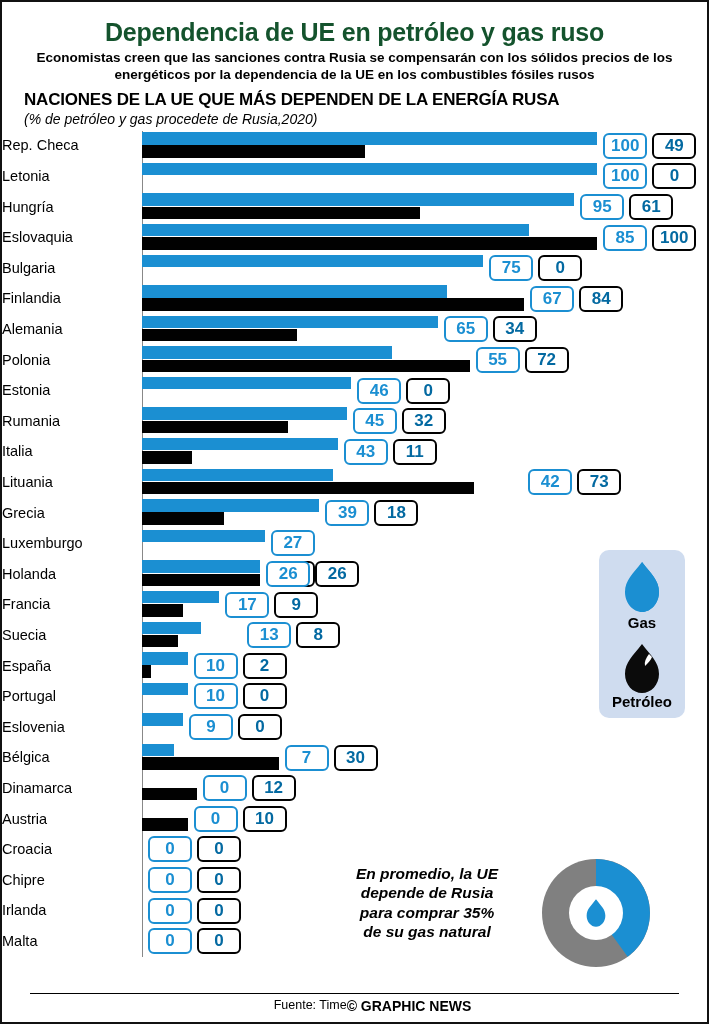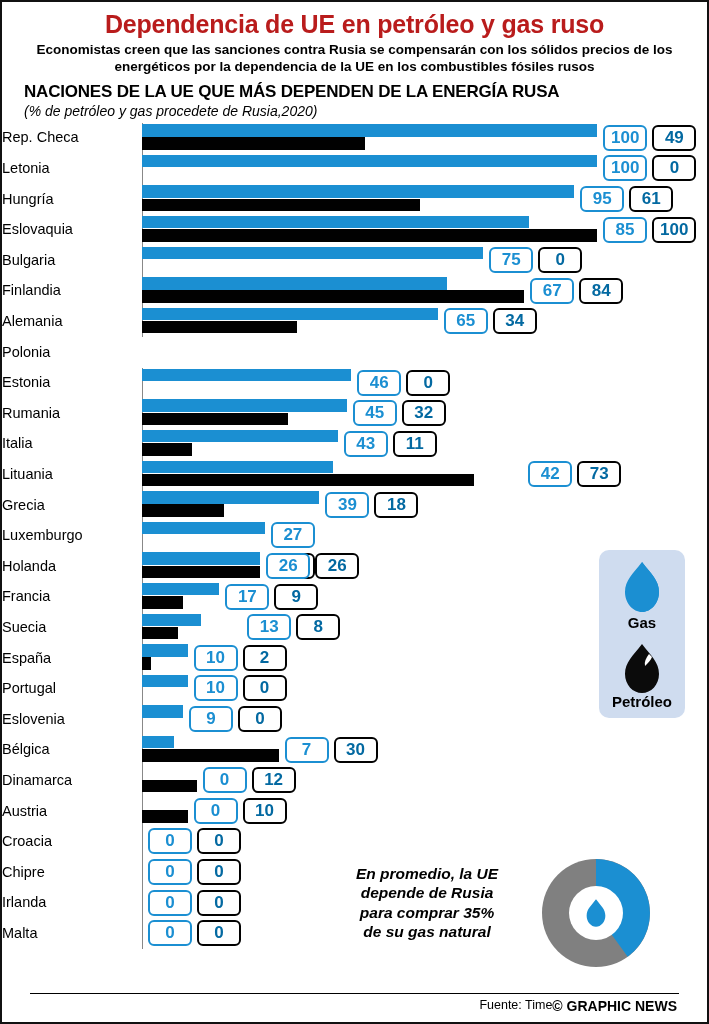--- a/index.html
+++ b/index.html
@@ -11,26 +11,26 @@
     color: #000;
     overflow: hidden;
   }
   .page {
     position: relative;
     width: 709px; height: 1024px;
     border: 2px solid #111;
     background:#fff;
   }
   .title {
-    color: #b91c1c;
+    color: #14532d;
     font-size: 25px;
     font-weight: bold;
     text-align: center;
     letter-spacing: -0.2px;
-    margin: 8px 10px 2px 10px;
+    margin: 16px 10px 2px 10px;
     font-family: "Liberation Sans", sans-serif;
   }
   .subtitle {
     font-size: 13.5px;
     font-weight: bold;
     text-align: center;
     line-height: 1.25;
     margin: 3px 16px 4px 16px;
   }
   .section-head {
@@ -133,21 +133,21 @@
     right: 55px;
     top: 855px;
     width: 112px; height: 112px;
   }
   .footer {
     position: absolute;
     left: 0; right: 0;
     bottom: 8px;
     padding: 0 30px 0 30px;
     display: flex;
-    justify-content: flex-end;
+    justify-content: center;
     font-size: 12.5px;
     margin-left: 36px;
   }
   .footer .src { font-size: 12.5px; }
   .footer .gn { font-size: 14px; font-weight: bold; }
   .rule {
     position: absolute;
     left: 28px; right: 28px;
     bottom: 28px;
     height: 1px;
@@ -244,20 +244,29 @@
           <div class="bar bar-gas" style="width: 295.75px; background: rgb(27, 143, 210);"></div>
           <div class="bar bar-oil" style="width: 154.7px; background: rgb(1, 1, 1);"></div>
           <div class="labels" style="left: 301.75px;">
             <div class="pill gas">65</div>
             <div class="pill oil">34</div>
           </div>
         </div>
       </div>
       <div class="row">
         <div class="cat">Polonia</div>
+        <div class="bars">
+          <div class="axis0"></div>
+          <div class="bar bar-gas" style="width: 250.25px; background: rgb(27, 143, 210);"></div>
+          <div class="bar bar-oil" style="width: 327.6px; background: rgb(1, 1, 1);"></div>
+          <div class="labels" style="left: 333.6px;">
+            <div class="pill gas">55</div>
+            <div class="pill oil">72</div>
+          </div>
+        </div>
       </div>
       <div class="row">
         <div class="cat">Estonia</div>
         <div class="bars">
           <div class="axis0"></div>
           <div class="bar bar-gas" style="width: 209.3px; background: rgb(27, 143, 210);"></div>
           <div class="bar bar-oil" style="width: 0px; background: rgb(1, 1, 1);"></div>
           <div class="labels" style="left: 215.3px;">
             <div class="pill gas">46</div>
             <div class="pill oil">0</div>

